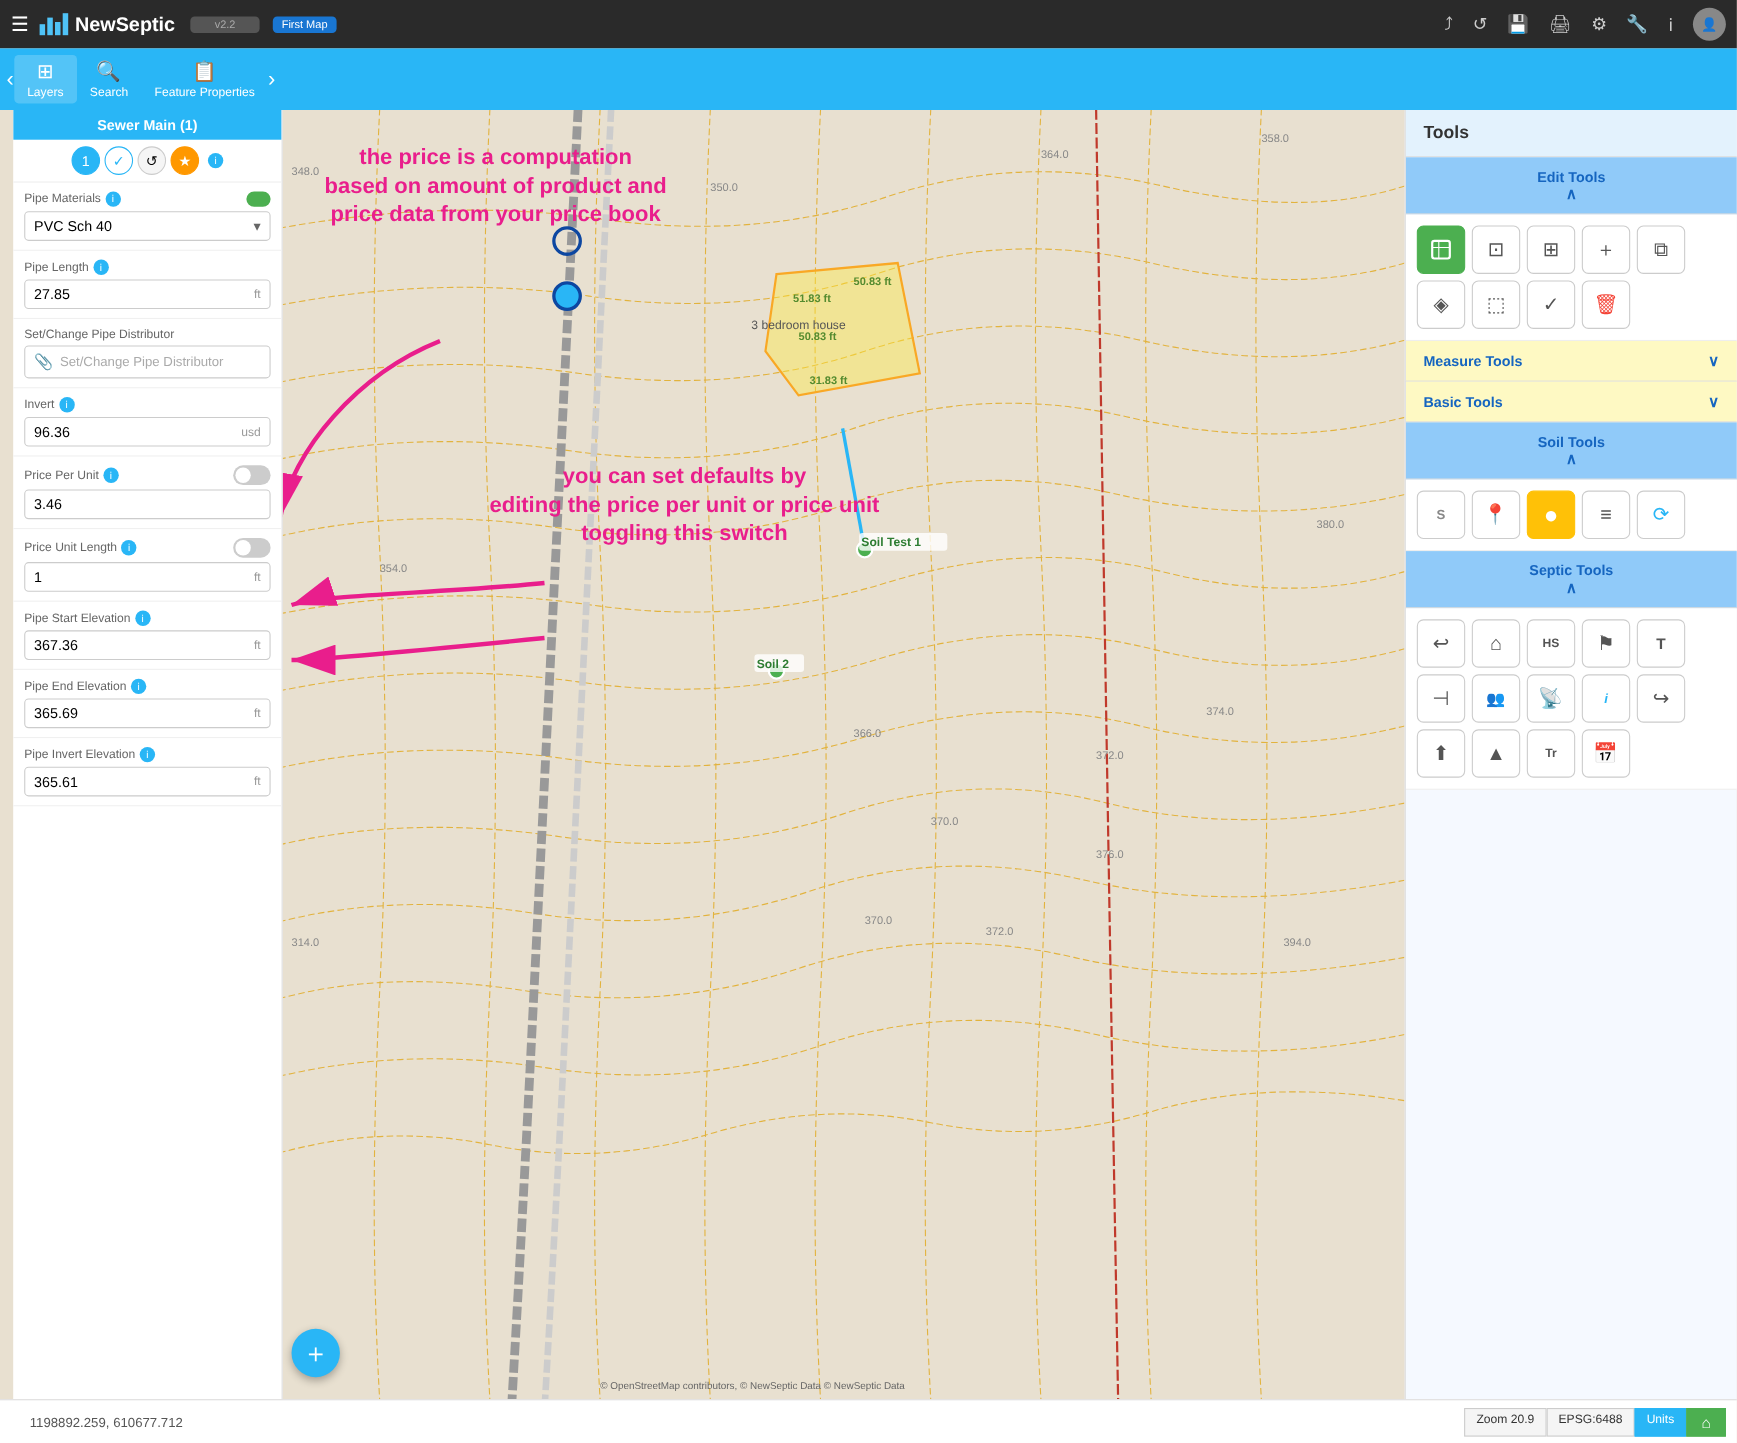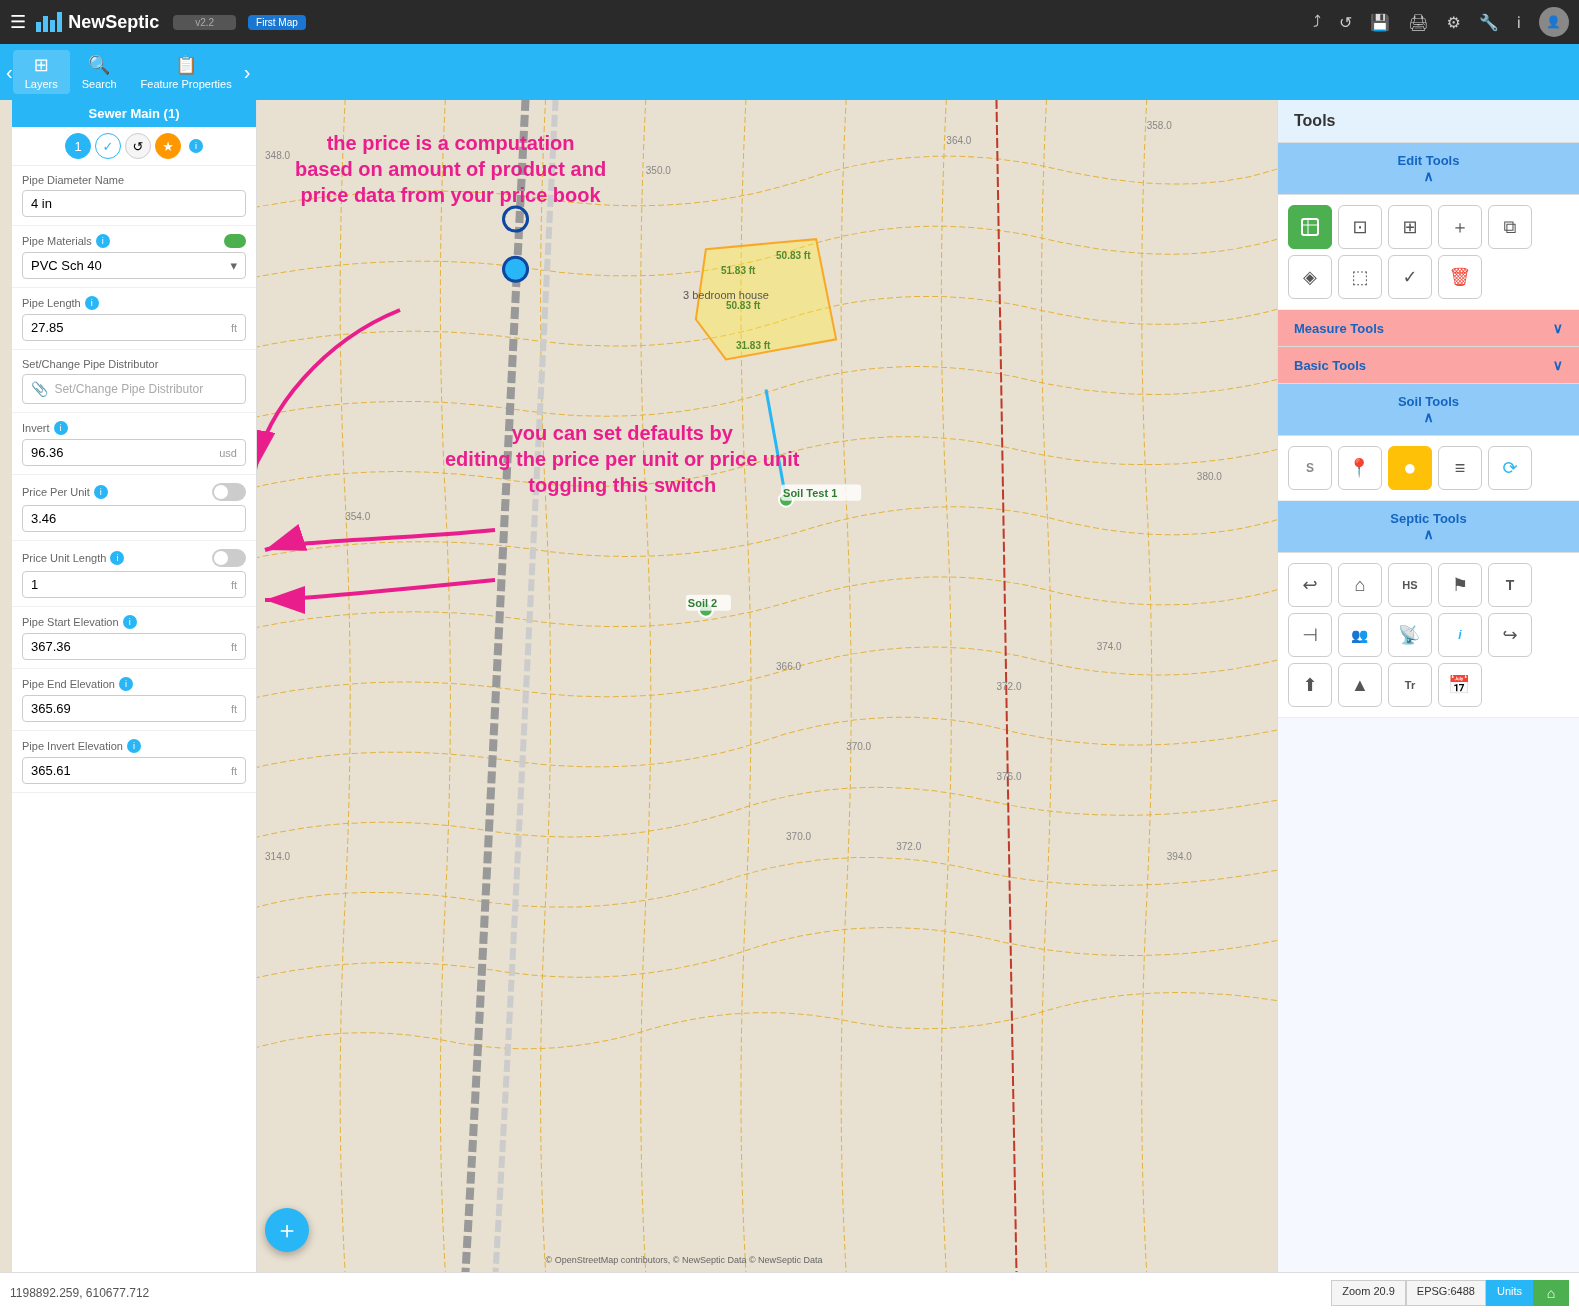--- a/index.html
+++ b/index.html
@@ -81,42 +81,42 @@
     
     .annotation { position: absolute; font-size: 22px; font-weight: bold; color: #e91e8c; z-index: 50; pointer-events: none; }
 
     
     .right-panel {
       position: absolute; top: 100px; right: 0; width: 302px; bottom: 40px;
       background: #f5f9ff; z-index: 90; overflow-y: auto; border-left: 1px solid #ddd;
     }
     .tools-header { background: #e3f2fd; padding: 12px 16px; font-size: 16px; font-weight: bold; color: #333; border-bottom: 1px solid #ddd; }
     .tool-section-header {
-      background: #fca5a5; padding: 10px 16px; font-size: 13px; font-weight: bold;
+      background: #fef9c3; padding: 10px 16px; font-size: 13px; font-weight: bold;
       color: #1565c0; display: flex; align-items: center; justify-content: space-between;
       cursor: pointer; border-bottom: 1px solid #ddd;
     }
     .tool-section-header.expanded { background: #90caf9; flex-direction: column; }
     .tool-section-content { padding: 10px; display: flex; flex-wrap: wrap; gap: 6px; background: white; border-bottom: 1px solid #eee; }
     .tool-btn {
       width: 44px; height: 44px; border-radius: 6px; border: 1px solid #ccc;
       background: white; display: flex; align-items: center; justify-content: center;
       font-size: 18px; cursor: pointer; color: #555;
     }
     .tool-btn.green { background: #4caf50; color: white; border-color: #4caf50; }
     .tool-btn.trash { color: #f44336; }
     .tool-btn.yellow { background: #ffc107; color: white; border-color: #ffc107; }
 
     
     .bottom-bar {
       position: absolute; bottom: 0; left: 0; right: 0; height: 40px;
       background: white; border-top: 1px solid #ddd; display: flex; align-items: center;
       padding: 0 10px; z-index: 100; font-size: 12px; color: #555;
     }
-    .coords { flex: 1; }
+    .coords { flex: 1; margin-left: 17px; }
     .map-info { display: flex; gap: 0; margin-left: auto; justify-content: center; }
     .map-info-item { border: 1px solid #ccc; padding: 4px 10px; font-size: 11px; color: #333; background: #f5f5f5; }
     .map-info-item.units-btn { background: #29b6f6; color: white; border-color: #29b6f6; cursor: pointer; }
     .map-info-item.home-btn { background: #4caf50; color: white; border-color: #4caf50; cursor: pointer; font-size: 14px; display: flex; align-items: center; justify-content: center; width: 36px; }
 
     
     .fab { position: absolute; bottom: 60px; left: 265px; width: 44px; height: 44px; border-radius: 50%; background: #29b6f6; color: white; font-size: 24px; display: flex; align-items: center; justify-content: center; cursor: pointer; box-shadow: 0 3px 8px rgba(0,0,0,0.3); z-index: 95; }
 
     
     .chevron { font-size: 14px; }
@@ -170,28 +170,20 @@
   <div class="panel-header">Sewer Main (1)</div>
 
   <div class="panel-icons">
     <div class="p-icon blue">1</div>
     <div class="p-icon blue-outline">✓</div>
     <div class="p-icon">↺</div>
     <div class="p-icon orange">★</div>
     <span class="info-dot">i</span>
   </div>
 
-  <div class="field-group">
-    <div class="field-label">
-      <span>Pipe Diameter Name</span>
-    </div>
-    <div class="field-input">
-      <input type="text" value="4 in" style="">
-    </div>
-  </div>
 
   <div class="field-group">
     <div class="field-label">
       <span>Pipe Materials</span>
       <span class="info-dot">i</span>
       <span style="margin-left:auto; width:22px; height:14px; background:#4caf50; border-radius:7px; display:inline-block; position:relative; cursor:pointer;"></span>
     </div>
     <div class="field-input field-dropdown">
       <span>PVC Sch 40</span>
       <span class="dropdown-arrow">▾</span>

